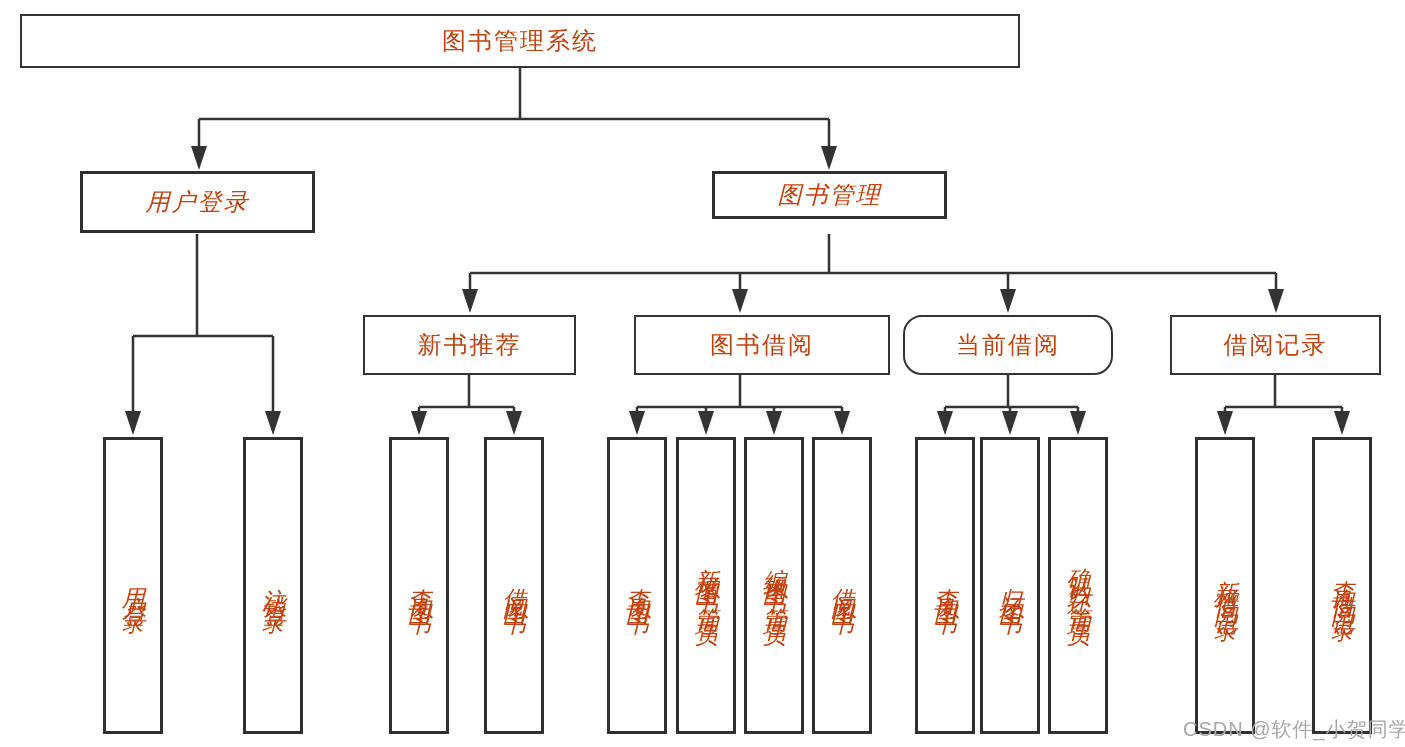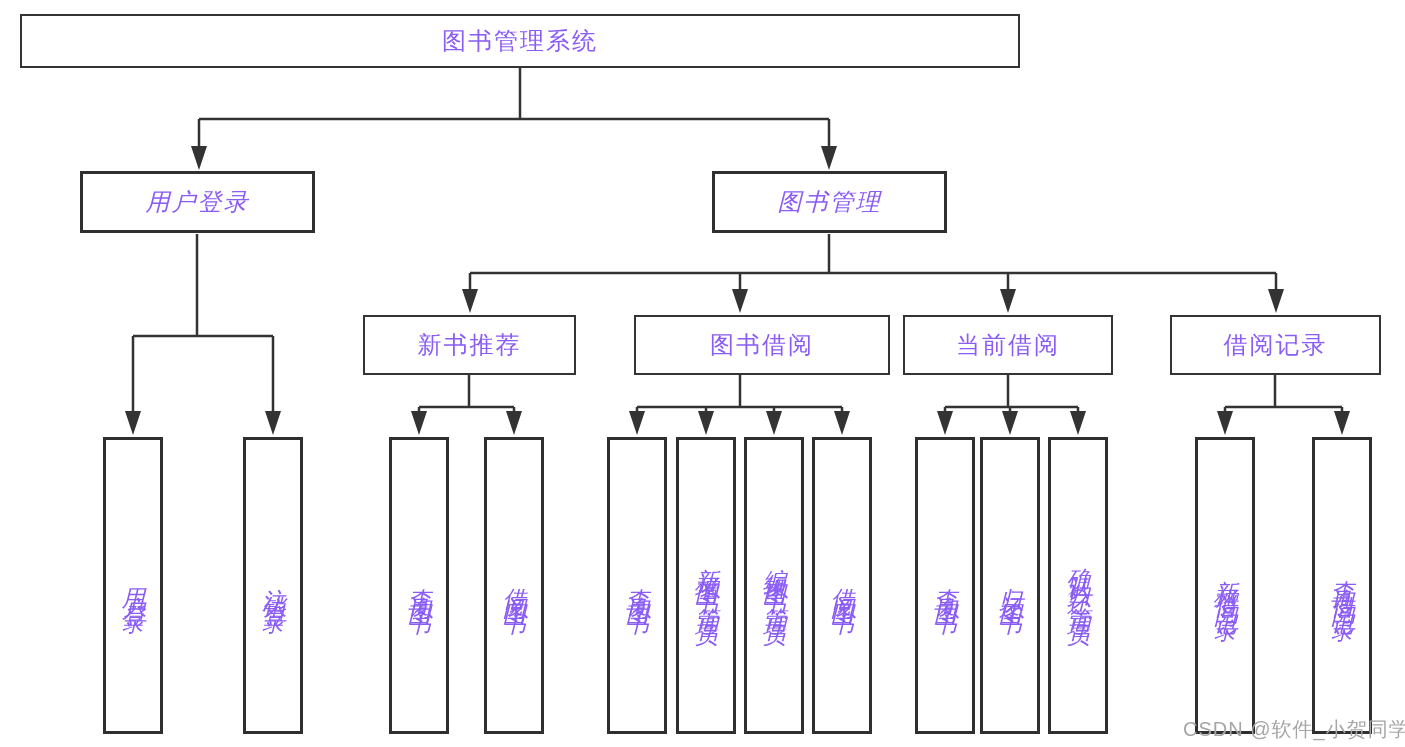--- a/index.html
+++ b/index.html
@@ -23,21 +23,21 @@
   }
   svg.connectors polygon { fill: #333333; }
   .node {
     position: absolute;
     box-sizing: border-box;
     background: #ffffff;
     border: 2px solid #343434;
     display: flex;
     align-items: center;
     justify-content: center;
-    color: #8b5cf6;
+    color: #c2410c;
     z-index: 2;
   }
   .lvl2, .leaf { border-width: 3px; border-color: #2f2f2f; font-style: italic; }
   .htext {
     font-size: 24px;
     letter-spacing: 2px;
     white-space: nowrap;
   }
   .leaf .vtext {
     writing-mode: vertical-rl;
@@ -105,31 +105,31 @@
     </g>
   </svg>
 
   <div class="node" style="left:20px; top:14px; width:1000px; height:54px;">
     <span class="htext">图书管理系统</span>
   </div>
 
   <div class="node lvl2" style="left:80px; top:171px; width:235px; height:62px;">
     <span class="htext">用户登录</span>
   </div>
-  <div class="node lvl2" style="left:712px; top:171px; width:235px; height:62px;">
+  <div class="node lvl2" style="left:712px; top:171px; width:235px; height:48px;">
     <span class="htext">图书管理</span>
   </div>
 
   <div class="node" style="left:363px; top:315px; width:213px; height:60px;">
     <span class="htext">新书推荐</span>
   </div>
   <div class="node" style="left:634px; top:315px; width:256px; height:60px;">
     <span class="htext">图书借阅</span>
   </div>
-  <div class="node" style="left:903px; top:315px; width:210px; height:60px;">
+  <div class="node" style="left:903px; top:315px; width:210px; height:60px;border-radius:19px;">
     <span class="htext">当前借阅</span>
   </div>
   <div class="node" style="left:1170px; top:315px; width:211px; height:60px;">
     <span class="htext">借阅记录</span>
   </div>
 
   <div class="node leaf" style="left:103px; top:437px; width:60px; height:297px;">
     <span class="vtext">用户登录</span>
   </div>
   <div class="node leaf" style="left:243px; top:437px; width:60px; height:297px;">

